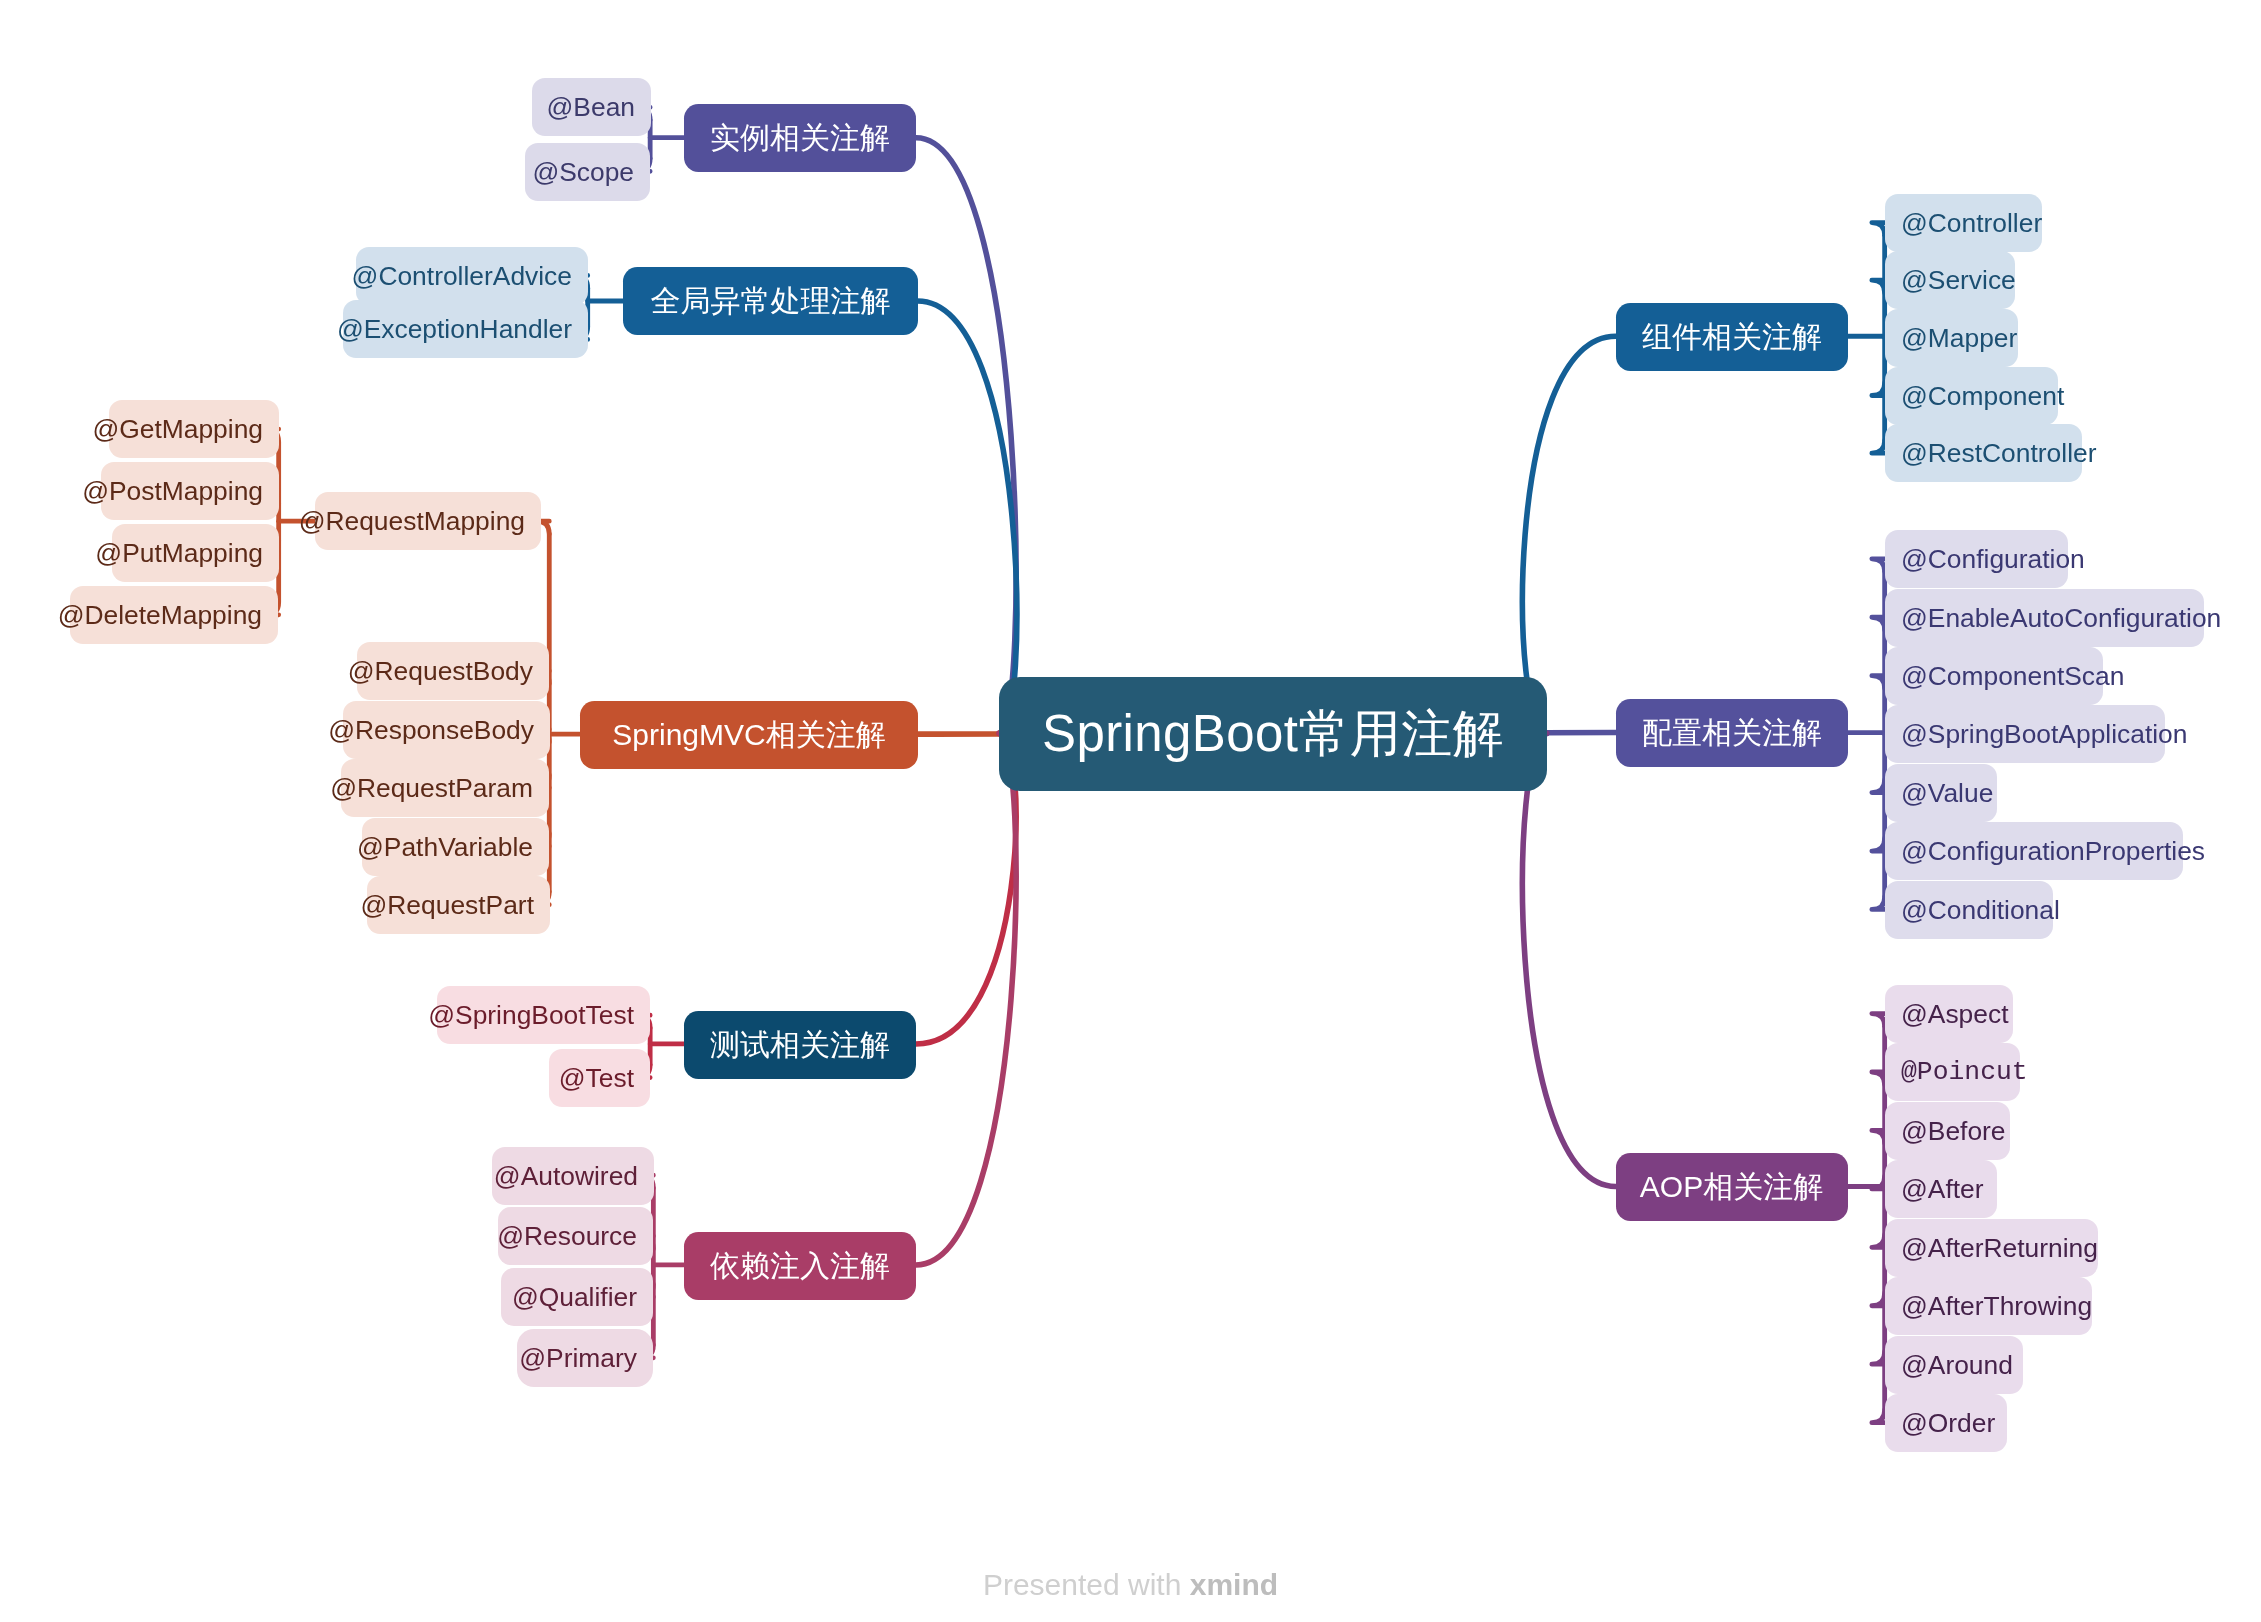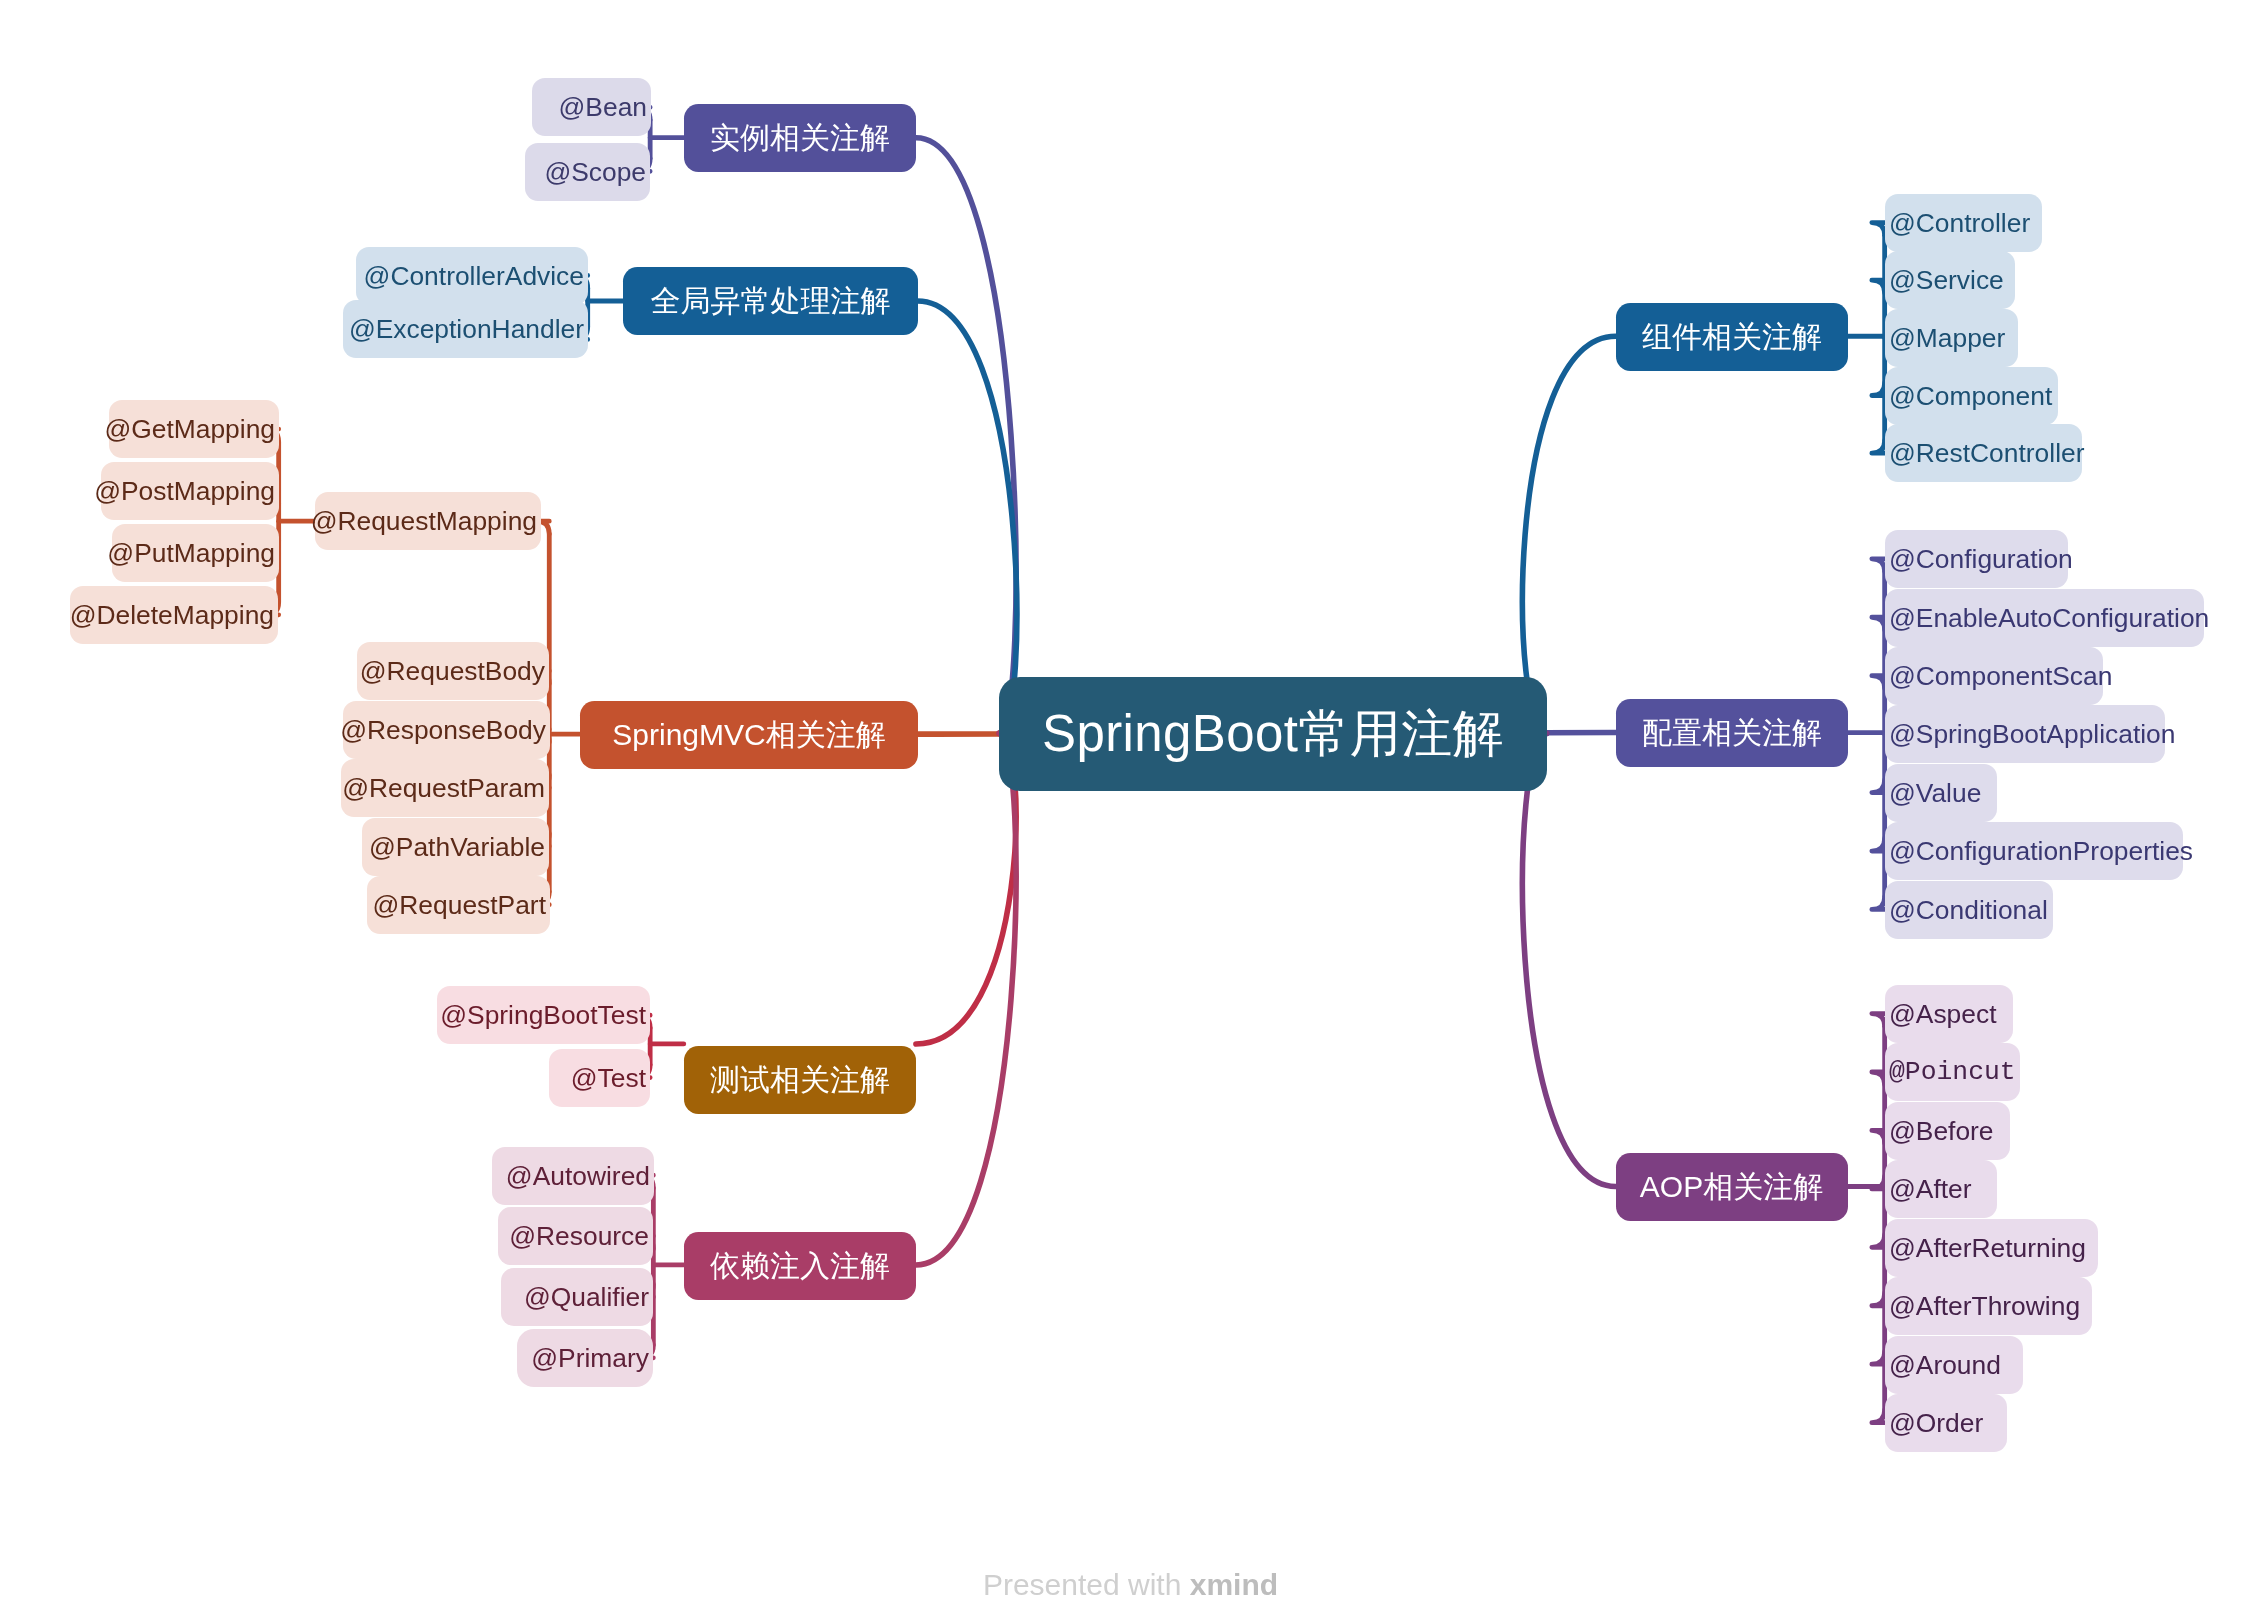--- a/index.html
+++ b/index.html
@@ -36,33 +36,33 @@
     font-size:30px;
     border-radius:14.4px;
     padding:0 21px;
     justify-content:center;
   }
 
   
   .leaf{
     font-size:26.4px;
     border-radius:13px;
-    padding:0 4px;
+    padding:0 16px;
   }
   .leaf.r{justify-content:flex-start;}
   .leaf.l{justify-content:flex-end;}
 
   
   .t-indigo-b{background:#53509a;}
   .t-indigo-l{background:#dcdaea;color:#3c3a6b;}
   .t-blue-b{background:#145f96;}
   .t-blue-l{background:#d2e0ed;color:#1c4f72;}
   .t-orange-b{background:#c4522e;}
   .t-orange-l{background:#f6e0d8;color:#5c2a18;}
-  .t-red-b{background:#a16207;margin-top:35px;}
+  .t-red-b{background:#0c4a6e;}
   .t-red-l{background:#f8dde2;color:#6b1c2b;}
   .t-magenta-b{background:#a93d67;}
   .t-magenta-l{background:#eedae4;color:#5e2038;}
   .t-purple-b{background:#7d3f82;padding-left:20px;}
   .t-purple-l{background:#e9dcec;color:#45224a;}
   .t-slate-b{background:#54519c;}
   .t-slate-l{background:#dedcec;color:#3a3872;}
 
   #footer{
     position:absolute;

